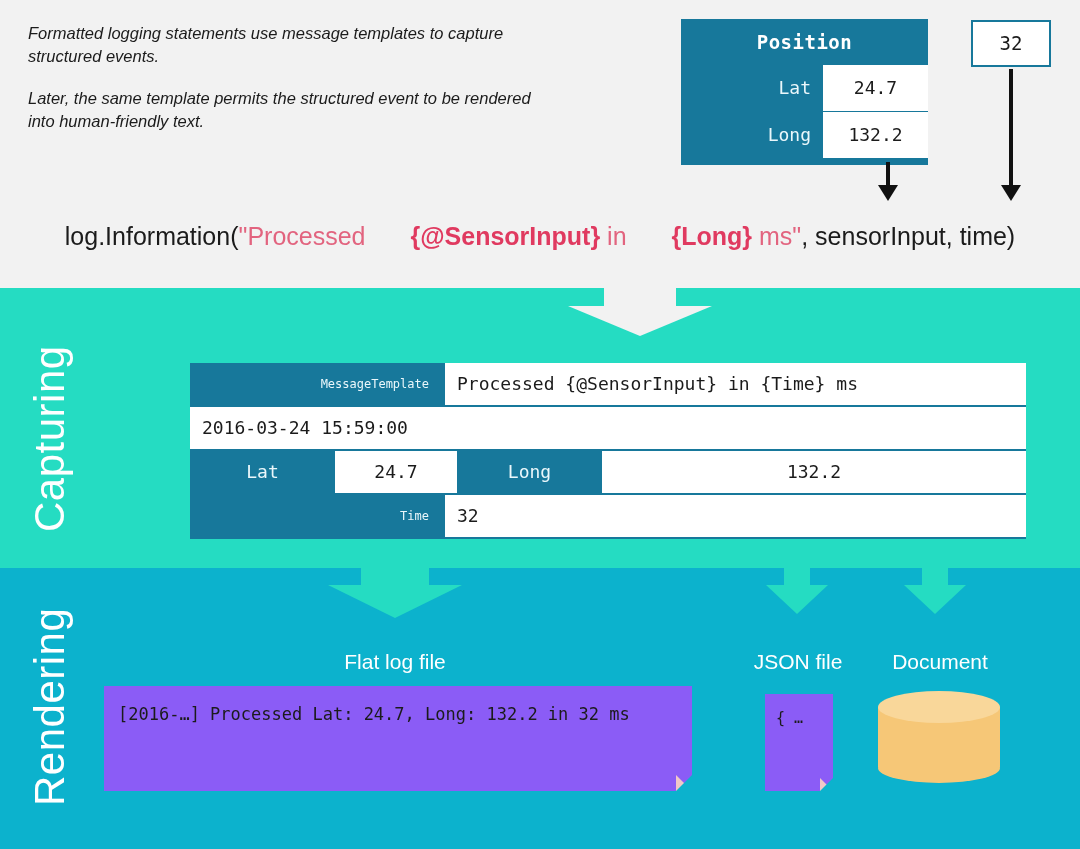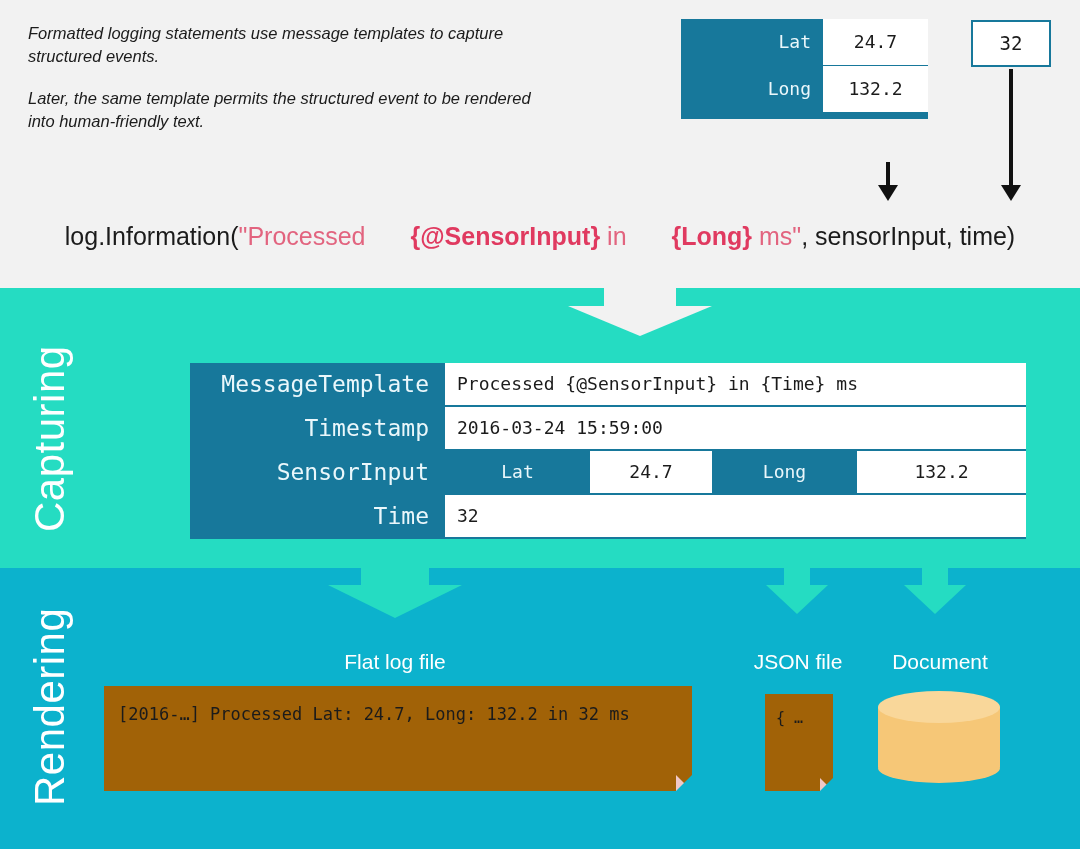--- a/index.html
+++ b/index.html
@@ -211,21 +211,21 @@
   .ev-row {
     display: flex;
     align-items: stretch;
     height: 42px;
     margin-bottom: 2px;
   }
   .ev-row:last-child { margin-bottom: 2px; }
   .ev-key {
     width: 255px;
     color: #eaf7fb;
-    font-size: 23px;
+    font-size: 12px;
     line-height: 42px;
     text-align: right;
     padding-right: 16px;
     box-sizing: border-box;
   }
   .ev-val {
     flex: 1;
     background: #ffffff;
     color: #1b1b1b;
     font-size: 18px;
@@ -260,21 +260,21 @@
     font-weight: 300;
     text-align: center;
     white-space: nowrap;
   }
   .title-flat { left: 255px; top: 650px; width: 280px; }
   .title-json { left: 733px; top: 650px; width: 130px; }
   .title-doc  { left: 860px; top: 650px; width: 160px; }
 
   .paper {
     position: absolute;
-    background: #a16207;
+    background: #8b5cf6;
   }
   .paper .fold {
     position: absolute;
     right: 0; bottom: 0;
     width: 0; height: 0;
     border-left: 16px solid transparent;
     border-bottom: 16px solid #0cb2cd;
   }
   .paper .fold-shade {
     position: absolute;
@@ -347,20 +347,21 @@
   <div class="band-top"></div>
   <div class="band-capturing"></div>
   <div class="band-rendering"></div>
 
   <div class="intro">
     <p>Formatted logging statements use message templates to capture structured events.</p>
     <p>Later, the same template permits the structured event to be rendered into human-friendly text.</p>
   </div>
 
   <div class="pos-table">
+    <div class="pos-title">Position</div>
     <div class="pos-row">
       <div class="pos-key">Lat</div>
       <div class="pos-val">24.7</div>
     </div>
     <div class="pos-row">
       <div class="pos-key">Long</div>
       <div class="pos-val">132.2</div>
     </div>
     <div class="pos-table-pad"></div>
   </div>
@@ -381,25 +382,23 @@
 
   <div class="side-label side-capturing">Capturing</div>
   <div class="side-label side-rendering">Rendering</div>
 
   <div class="event-table">
     <div class="ev-row">
       <div class="ev-key">MessageTemplate</div>
       <div class="ev-val">Processed {@SensorInput} in {Time} ms</div>
     </div>
     <div class="ev-row">
-      <div class="ev-key">Timestamp</div>
       <div class="ev-val">2016-03-24 15:59:00</div>
     </div>
     <div class="ev-row">
-      <div class="ev-key">SensorInput</div>
       <div class="ev-nested">
         <div class="nest-key">Lat</div>
         <div class="nest-val nest-val-lat">24.7</div>
         <div class="nest-key">Long</div>
         <div class="nest-val nest-val-long">132.2</div>
       </div>
     </div>
     <div class="ev-row">
       <div class="ev-key">Time</div>
       <div class="ev-val">32</div>

